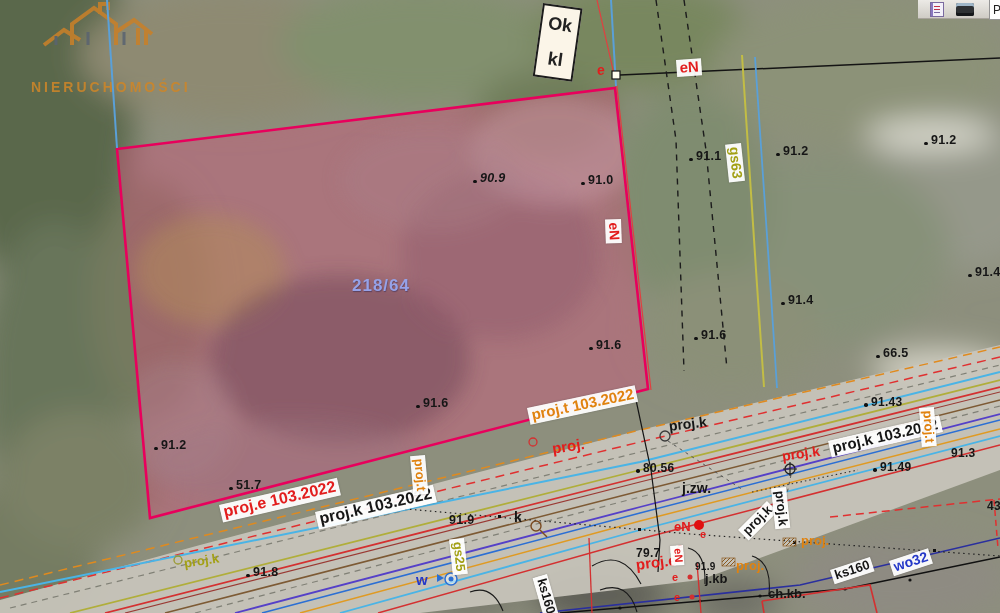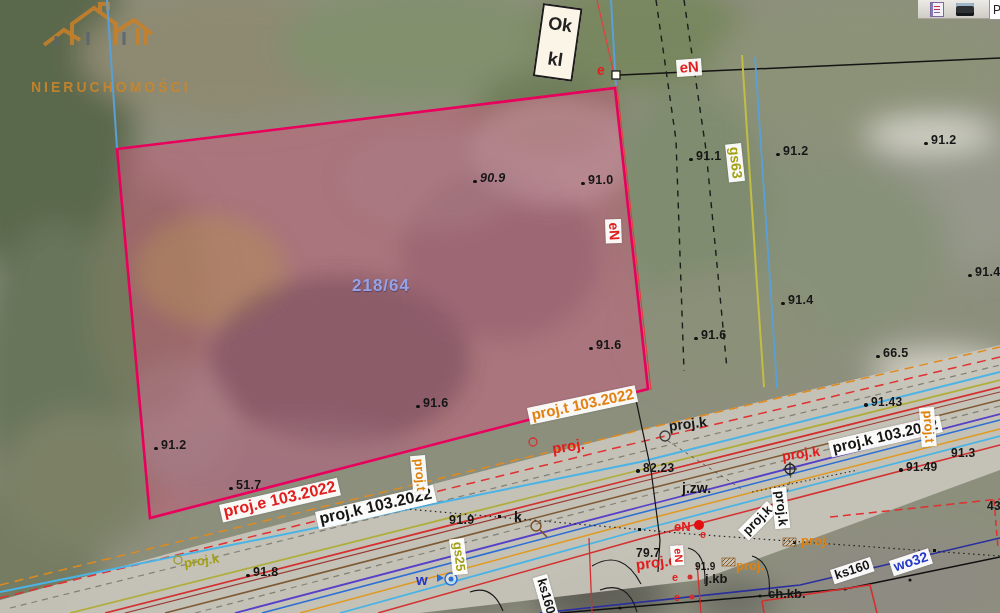--- a/index.html
+++ b/index.html
@@ -213,23 +213,23 @@
       <div class="lbl elev dot" style="left: 161px; top: 439px;">91.2</div>
       <div class="lbl elev dot" style="left: 423px; top: 397px;">91.6</div>
       <div class="lbl elev dot" style="left: 236px; top: 479px;">51.7</div>
       <div class="lbl bx orange s15" style="left: 527px; top: 408px; transform: rotate(-12deg);">proj.t 103.2022</div>
       <div class="lbl red s15" style="left: 551px; top: 441px; transform: rotate(-9deg);">proj.</div>
       <div class="lbl blk s14" style="left: 668px; top: 419px; transform: rotate(-7deg);">proj.k</div>
       <div class="lbl bx blk s15" style="left: 828px; top: 441px; transform: rotate(-13deg);">proj.k 103.2022</div>
       <div class="lbl elev sm dot" style="left: 871px; top: 396px;">91.43</div>
       <div class="lbl bx orange s13" style="left: 934px; top: 407px; transform: rotate(86deg);">proj.t</div>
       <div class="lbl elev sm" style="left: 951px; top: 447px;">91.3</div>
-      <div class="lbl elev sm dot" style="left: 906px; top: 461px;">91.49</div>
+      <div class="lbl elev sm dot" style="left: 880px; top: 461px;">91.49</div>
       <div class="lbl red s14" style="left: 781px; top: 449px; transform: rotate(-8deg);">proj.k</div>
-      <div class="lbl elev sm dot" style="left: 643px; top: 462px;">82.23</div>
+      <div class="lbl elev sm dot" style="left: 643px; top: 462px;">80.56</div>
       <div class="lbl blk s14" style="left: 682px; top: 481px;">j.zw.</div>
       <div class="lbl bx red s16" style="left: 219px; top: 505px; transform: rotate(-13deg);">proj.e 103.2022</div>
       <div class="lbl bx blk s16" style="left: 315px; top: 512px; transform: rotate(-13deg);">proj.k 103.2022</div>
       <div class="lbl bx orange s13" style="left: 425px; top: 455px; transform: rotate(85deg);">proj.t</div>
       <div class="lbl olive s13" style="left: 183px; top: 557px; transform: rotate(-9deg);">proj.k</div>
       <div class="lbl elev dot" style="left: 253px; top: 566px;">91.8</div>
       <div class="lbl elev" style="left: 449px; top: 514px;">91.9</div>
       <div class="lbl bx olive s13" style="left: 464px; top: 538px; transform: rotate(84deg);">gs25</div>
       <div class="lbl blk s14" style="left: 514px; top: 510px;">k</div>
       <div class="lbl blue s15" style="left: 416px; top: 572px;">w</div>

